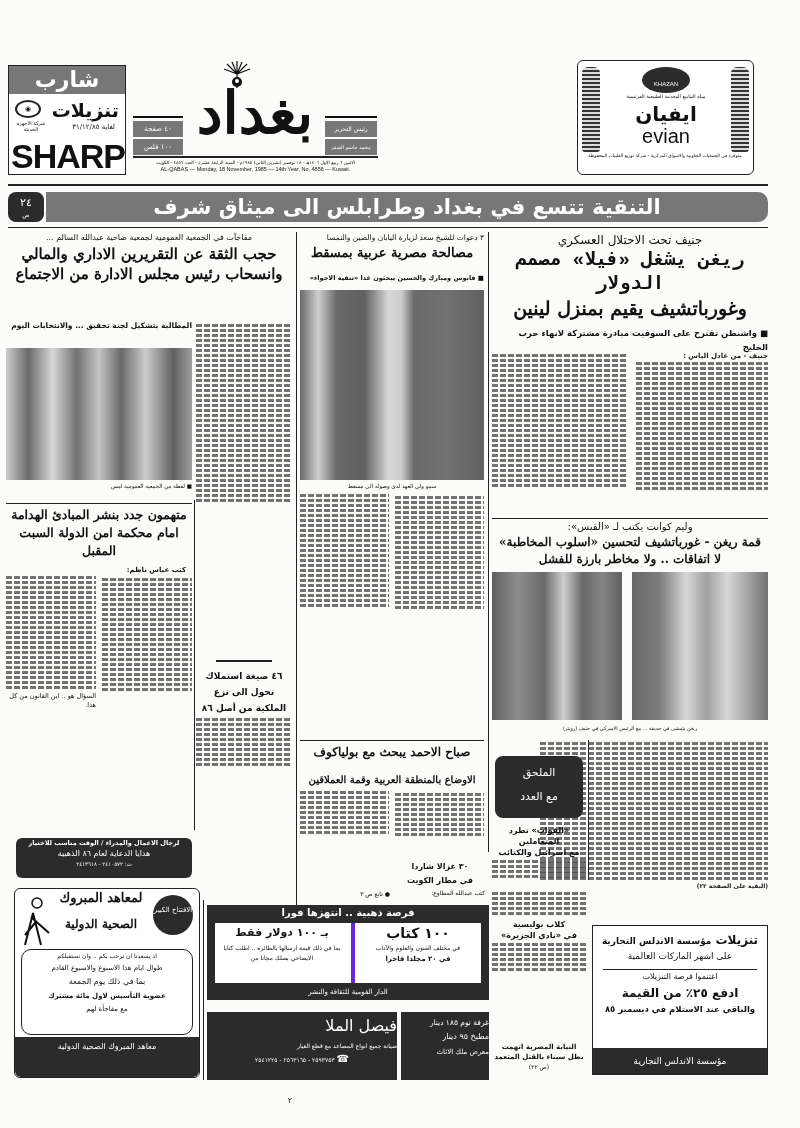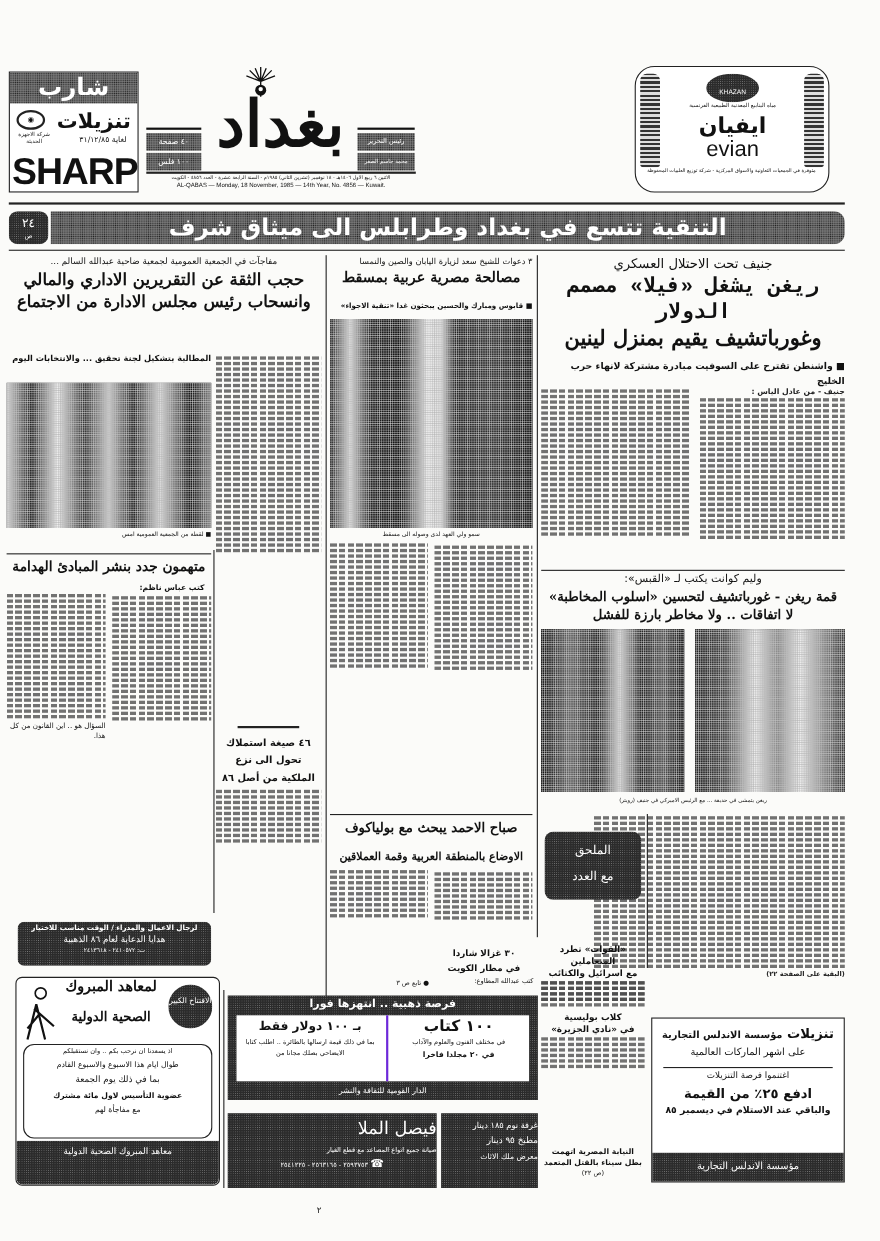--- a/index.html
+++ b/index.html
@@ -52,21 +52,21 @@
 
   <div class="abs" style="left:325px;top:56px;width:52px;height:38px;border-top:2px solid #111;">
     <div class="screen white center" style="height:16px;margin-top:3px;font-size:6px;line-height:16px;">رئيس التحرير</div>
     <div class="screen white center" style="height:16px;margin-top:2px;font-size:5px;line-height:16px;">محمد جاسم الصقر</div>
   </div>
 
   <div class="hrule" style="left:133px;top:96px;width:245px;height:2px;"></div>
   <div class="abs rtl center" style="left:133px;top:99px;width:245px;font-size:4.5px;line-height:7px;text-align:center;white-space:nowrap;overflow:hidden;">الاثنين ٦ ربيع الاول ١٤٠٦هـ - ١٨ نوفمبر (تشرين الثاني) ١٩٨٥م - السنة الرابعة عشرة - العدد ٤٨٥٦ - الكويت</div>
   <div class="abs center" style="left:133px;top:106px;width:245px;font-family:'Liberation Sans',sans-serif;font-size:5.5px;line-height:7px;text-align:center;white-space:nowrap;">AL-QABAS — Monday, 18 November, 1985 — 14th Year, No. 4856 — Kuwait.</div>
 
-  <div class="abs" style="left:577px;top:0px;width:177px;height:115px;border:1.5px solid #222;border-radius:18px;background:#fff;">
+  <div class="abs" style="left:577px;top:0px;width:177px;height:115px;border:1.5px solid #222;border-radius:6px;background:#fff;">
     <div class="abs" style="left:4px;top:6px;width:18px;height:85px;background:repeating-linear-gradient(0deg,#333 0 2px,#ddd 2px 4px);border-radius:6px 6px 3px 3px;"></div>
     <div class="abs" style="right:4px;top:6px;width:18px;height:85px;background:repeating-linear-gradient(0deg,#333 0 2px,#ddd 2px 4px);border-radius:6px 6px 3px 3px;"></div>
     <div class="abs center darkscreen white" style="left:64px;top:6px;width:48px;height:26px;border-radius:50%;font-size:6px;line-height:34px;font-family:'Liberation Sans',sans-serif;">KHAZAN</div>
     <div class="abs rtl center" style="left:26px;top:32px;width:124px;font-size:5px;line-height:7px;text-align:center;">مياه الينابيع المعدنية الطبيعية الفرنسية</div>
     <div class="abs rtl center bold" style="left:26px;top:40px;width:124px;font-size:20px;line-height:26px;text-align:center;">ايفيان</div>
     <div class="abs center" style="left:26px;top:64px;width:124px;font-family:'Liberation Sans',sans-serif;font-size:20px;line-height:22px;">evian</div>
     <div class="abs rtl center" style="left:4px;top:92px;width:166px;font-size:4.5px;line-height:6px;text-align:center;">متوفرة في الجمعيات التعاونية والاسواق المركزية - شركة توزيع العلبيات المحفوظة</div>
   </div>
 </div>
 
@@ -190,21 +190,21 @@
     <span class="line"></span>
   <div class="bold" style="font-size:6px;">(البقية على الصفحة ٢٢)</div>
 </div>
 
 <div class="abs darkscreen white center rounded" style="left:495px;top:756px;width:88px;height:62px;">
   <div style="font-size:11px;line-height:26px;padding-top:4px;">الملحق</div>
   <div style="font-size:11px;line-height:22px;">مع العدد</div>
 </div>
 <div class="vrule" style="left:588px;top:740px;height:140px;"></div>
 
-<div class="abs" style="left:492px;top:825px;width:94px;height:60px;margin-top:32px;">
+<div class="abs" style="left:492px;top:825px;width:94px;height:60px;">
   <div class="rtl center bold" style="font-size:8px;line-height:11px;text-align:center;">«القوات» تطرد المتعاملين</div>
   <div class="rtl center bold" style="font-size:8px;line-height:11px;text-align:center;">مع اسرائيل والكتائب</div>
   <div class="body-text rtl">
       <span class="line"></span>
       <span class="line"></span>
       <span class="line"></span>
       <span class="line"></span>
     </div>
 </div>
 
@@ -387,20 +387,21 @@
     <span class="line"></span>
     <span class="line"></span>
     <span class="line"></span>
     <span class="line"></span>
 </div>
 <div class="vrule" style="left:194px;top:500px;height:330px;"></div>
 
 <div class="hrule" style="left:6px;top:503px;width:186px;"></div>
 <div class="abs" style="left:6px;top:506px;width:186px;height:290px;">
   <div class="rtl center bold" style="font-size:12.5px;line-height:18px;text-align:center;font-family:'DejaVu Serif',serif;">متهمون جدد بنشر المبادئ الهدامة</div>
+  <div class="rtl center bold" style="font-size:12.5px;line-height:18px;text-align:center;font-family:'DejaVu Serif',serif;">امام محكمة امن الدولة السبت المقبل</div>
   <div class="rtl bold" style="font-size:7px;line-height:12px;margin-top:4px;padding-right:6px;">كتب عباس ناظم:</div>
   <div class="body-text rtl" style="columns:2;column-gap:6px;">
     <span class="line"></span>
       <span class="line"></span>
       <span class="line"></span>
       <span class="line"></span>
       <span class="line"></span>
       <span class="line"></span>
       <span class="line"></span>
       <span class="line"></span>
@@ -491,21 +492,21 @@
     <div style="font-size:7px;line-height:14px;font-weight:bold;">عضوية التأسيس لاول مائة مشترك</div>
     <div style="font-size:7px;line-height:12px;">مع مفاجأة لهم</div>
   </div>
   <div class="abs darkscreen white rtl center" style="left:0;bottom:0;width:100%;height:40px;font-size:8px;line-height:20px;text-align:center;border-radius:0 0 6px 6px;">معاهد المبروك الصحية الدولية</div>
 </div>
 <div class="vrule" style="left:203px;top:900px;height:180px;"></div>
 
 <div class="abs darkscreen white" style="left:207px;top:905px;width:282px;height:95px;">
   <div class="rtl center bold" style="font-size:10px;line-height:16px;text-align:center;">فرصة ذهبية .. انتهزها فورا</div>
   <div class="abs" style="left:8px;top:18px;width:266px;height:60px;background:#fff;color:#111;">
-    <div class="abs rtl center" style="right:0;top:0;width:130px;height:60px;border-left:2px solid #6d28d9;">
+    <div class="abs rtl center" style="right:0;top:0;width:130px;height:60px;border-left:4px solid #6d28d9;">
       <div class="bold" style="font-size:14px;line-height:20px;">١٠٠ كتاب</div>
       <div style="font-size:6px;line-height:10px;">في مختلف الفنون والعلوم والآداب</div>
       <div class="bold" style="font-size:7px;line-height:12px;">في ٢٠ مجلدا فاخرا</div>
     </div>
     <div class="abs rtl center" style="left:0;top:0;width:134px;height:60px;">
       <div class="bold" style="font-size:11px;line-height:20px;">بـ ١٠٠ دولار فقط</div>
       <div style="font-size:6px;line-height:10px;">بما في ذلك قيمة ارسالها بالطائرة .. اطلب كتابا</div>
       <div style="font-size:6px;line-height:10px;">الايضاحي بصلك مجانا من</div>
     </div>
   </div>

